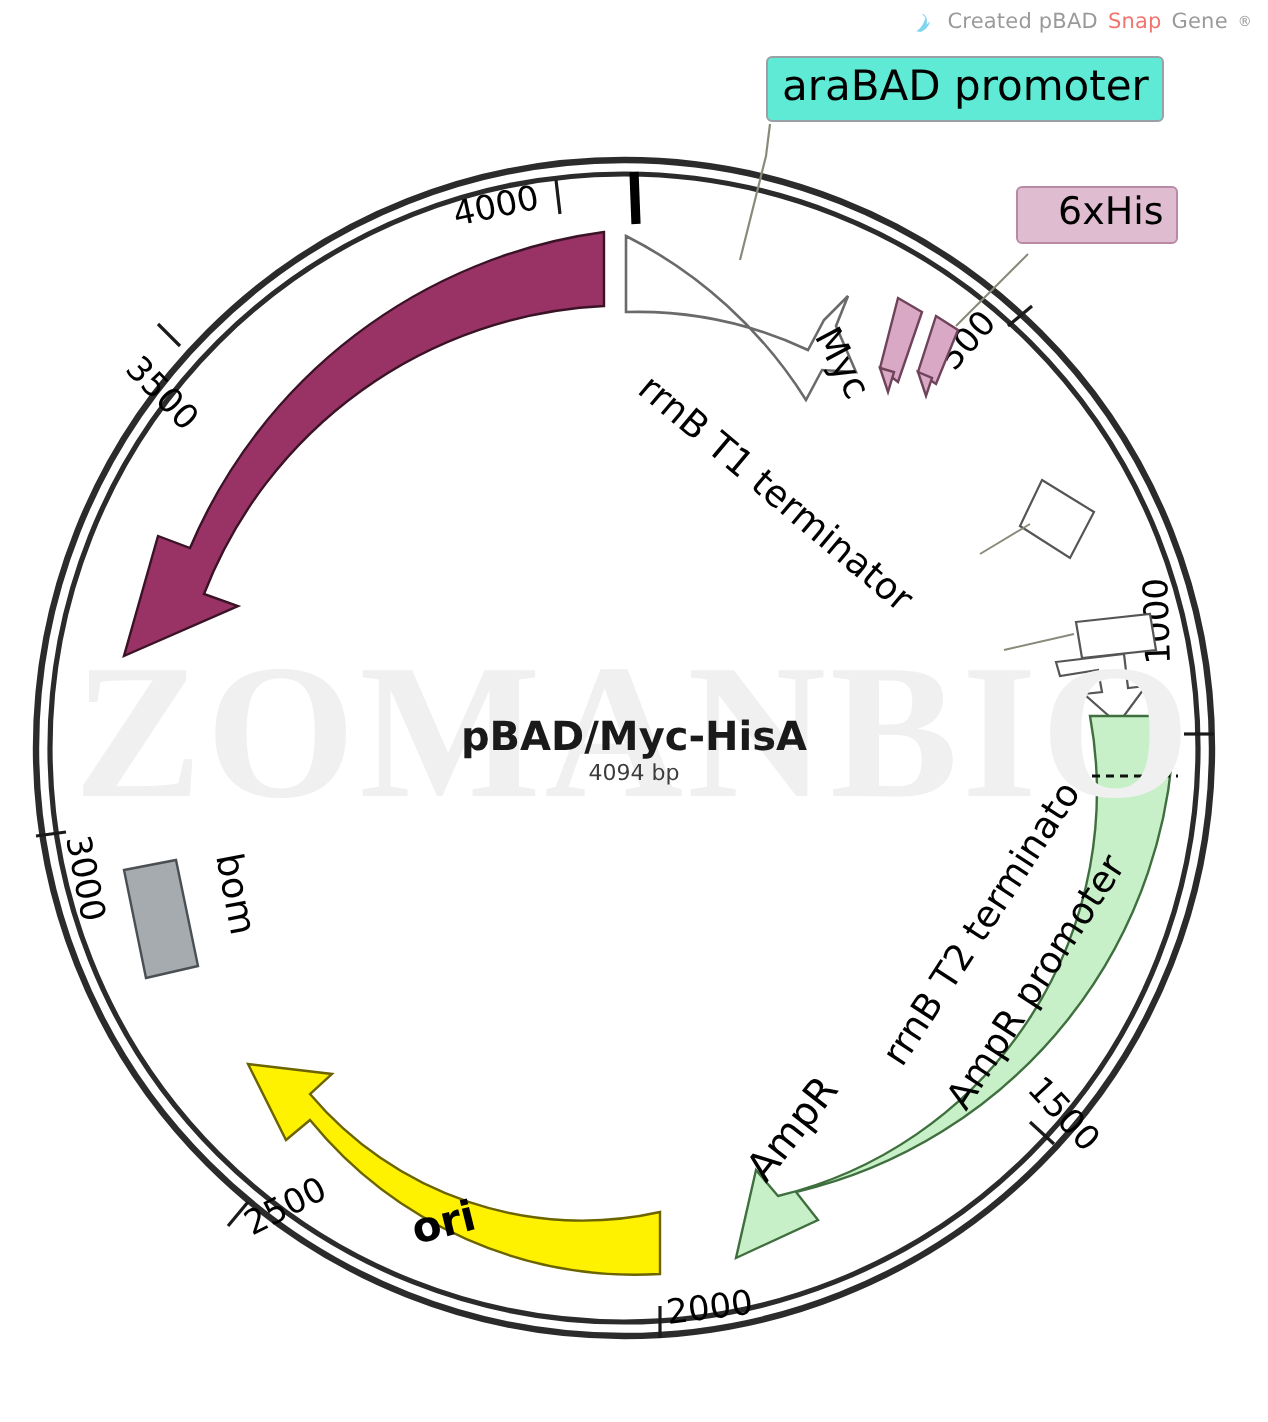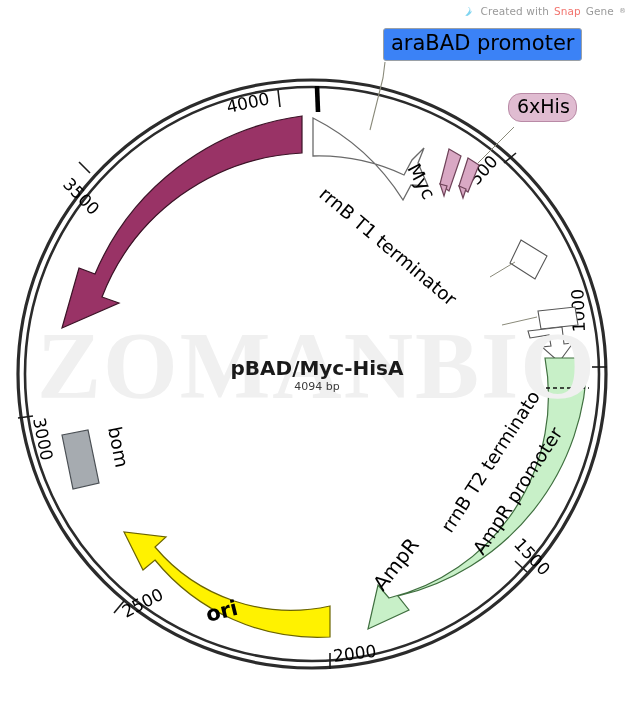--- a/index.html
+++ b/index.html
@@ -45,41 +45,40 @@
   .credit-snap { color: #f2746e; }
   .credit-gene { color: #9a9a9a; text-align: center; }
   .credit-sup { font-size: 7px; vertical-align: super; color: #9a9a9a; }
 
   .boxlabel {
     position: absolute;
     z-index: 15;
     box-sizing: border-box;
     border: 1px solid #9aa0a6;
     border-radius: 3px;
-    background: #3b82f6;
+    background: #5eead4;
     font-family: "DejaVu Sans", sans-serif;
     color: #000000;
     white-space: nowrap;
     line-height: 1;
     display: flex;
     align-items: center;
     justify-content: center;
   }
   #label-arabad {
     left: 383px; top: 28px;
     padding: 4px 7px 6px 7px;
     font-size: 21px;
   }
   #label-6xhis {
     left: 508px; top: 93px;
-    padding: 3px 6px 5px 8px;
+    padding: 3px 6px 5px 20px;
     font-size: 19px;
     background: #e0bcd1;
     border-color: #b98aa6;
-    border-radius: 13px;
   }
 
   .watermark-text {
     position: absolute;
     left: 0;
     top: 318px;
     width: 634px;
     text-align: center;
     font-family: Liberation Serif, serif;
     font-weight: bold;
@@ -311,19 +310,19 @@
   </div>
 
   <div class="boxlabel" id="label-arabad">araBAD promoter</div>
   <div class="boxlabel" id="label-6xhis">6xHis</div>
 
   <div class="credit-bar">
     <svg class="sg-logo" width="13" height="13" viewBox="0 0 13 13">
       <path d="M2.2 10.6 C4.4 9.2 6.2 6.6 7.0 3.0 C7.4 4.6 7.6 6.0 7.4 7.2 L9.0 5.6 C8.6 8.0 6.6 10.2 4.2 11.0 Z" fill="#7fd4f0"></path>
       <path d="M5.6 2.0 C6.4 2.6 6.9 3.6 7.0 4.4 C6.5 3.3 5.9 2.6 5.2 2.2 Z" fill="#4ec3e8"></path>
     </svg>
-    <span>Created with </span>
+    <span>Created pBAD </span>
       <span class="credit-snap">Snap</span>
       <span class="credit-gene">Gene</span>
       <span class="credit-sup">®</span>
   </div>
 
 </div>
 
 </body></html>

